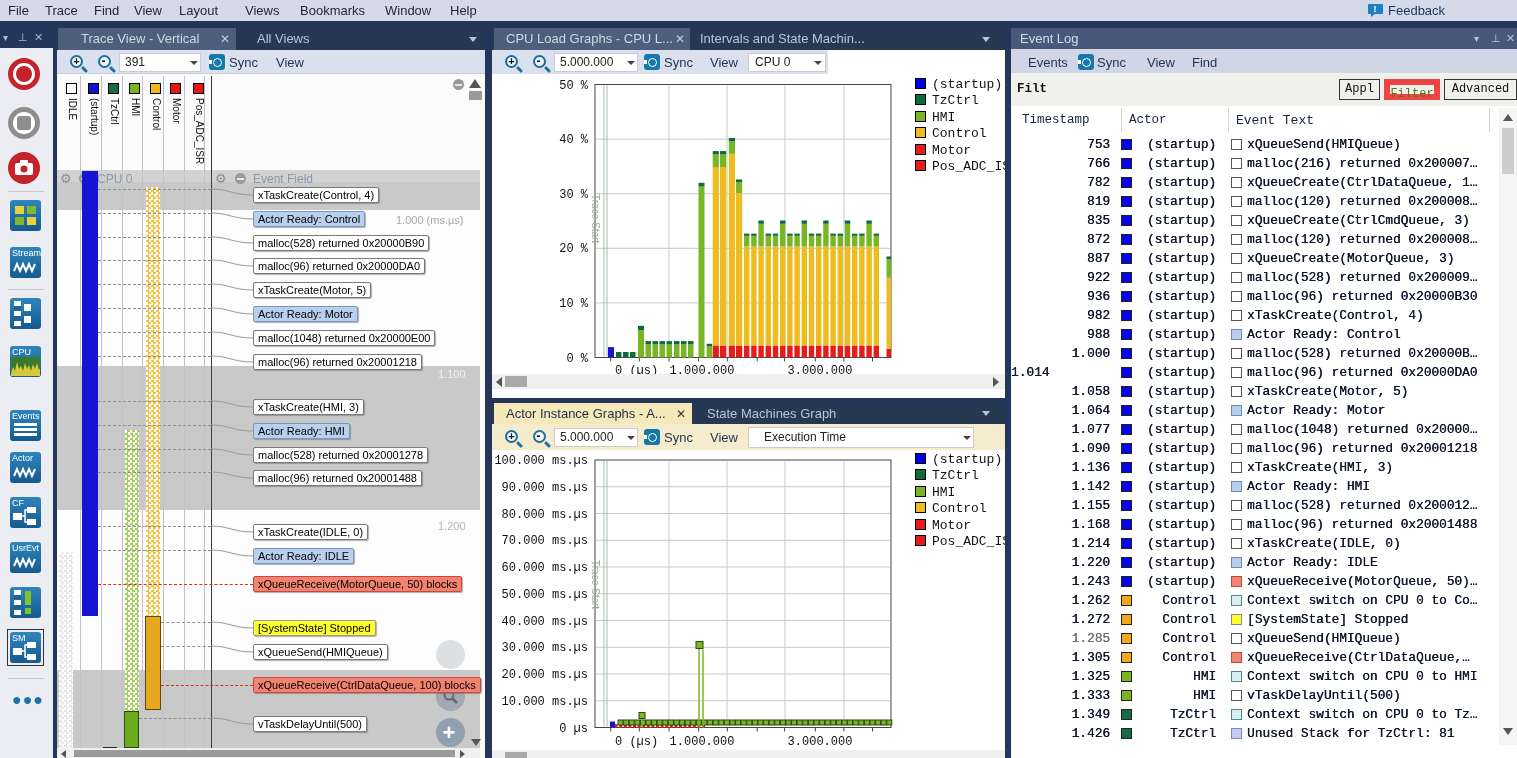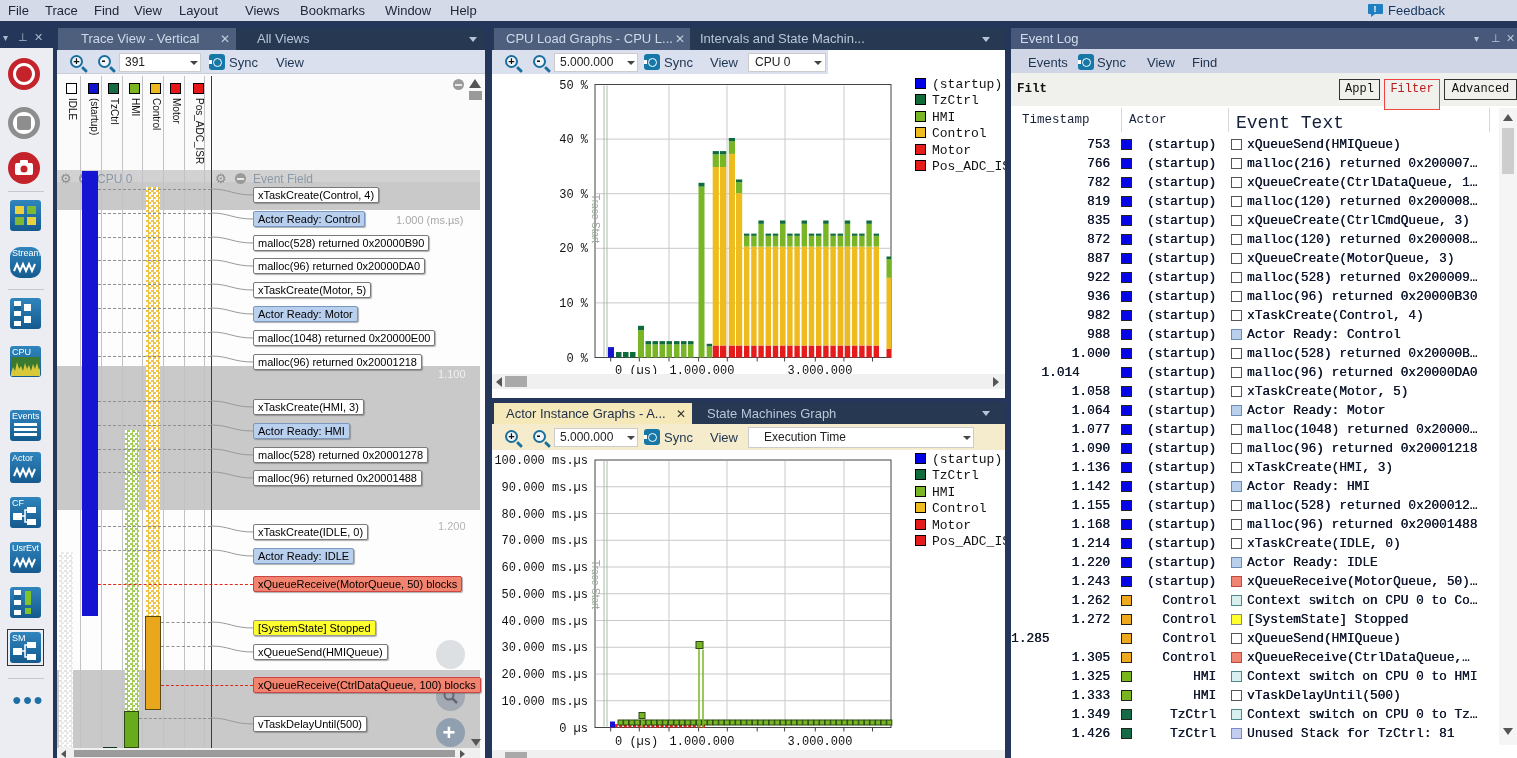--- a/index.html
+++ b/index.html
@@ -78,21 +78,21 @@
         <rect x="7" y="1" width="8" height="5" rx="1" fill="#fff"></rect>
         <circle cx="11" cy="10" r="3.5" fill="#c4232b"></circle>
       </svg>
 <div class="abs" style="left:8px;top:163px;width:36px;height:1px;background:#c5c8d2"></div>
 <div class="abs" style="left:10px;top:172px;width:31px;height:31px;border-radius:3px;background:linear-gradient(#2f85bd,#155a8e)">
         <div class="abs" style="left:5px;top:6px;width:9px;height:8px;background:#e8d13c"></div>
         <div class="abs" style="left:17px;top:6px;width:9px;height:8px;background:#7fb832"></div>
         <div class="abs" style="left:5px;top:17px;width:9px;height:8px;background:#7fb832"></div>
         <div class="abs" style="left:17px;top:17px;width:9px;height:8px;background:#e8d13c"></div>
       </div>
-<div class="abs" style="left:10px;top:219px;width:31px;height:31px;border-radius:10px;background:linear-gradient(#2f85bd,#155a8e)">
+<div class="abs" style="left:10px;top:219px;width:31px;height:31px;border-radius:3px;background:linear-gradient(#2f85bd,#155a8e)">
         <div class="abs" style="left:2px;top:1px;font-size:9px;color:#fff">Stream</div>
         <svg class="abs" style="left:3px;top:12px" width="25" height="16">
           <path d="M1 12 l3 -7 3 7 3 -7 3 7 3 -7 3 7 3 -7" stroke="#fff" stroke-width="2" fill="none"></path>
         </svg>
       </div>
 <div class="abs" style="left:8px;top:261px;width:36px;height:1px;background:#c5c8d2"></div>
 <div class="abs" style="left:10px;top:270px;width:31px;height:31px;border-radius:3px;background:linear-gradient(#2f85bd,#155a8e)">
         <div class="abs" style="left:4px;top:3px;width:7px;height:25px;background:repeating-linear-gradient(#fff 0 5px,#1a6496 5px 10px)"></div>
         <div class="abs" style="left:14px;top:6px;width:7px;height:7px;background:#fff"></div>
         <div class="abs" style="left:14px;top:18px;width:7px;height:7px;background:#fff"></div>
@@ -641,26 +641,26 @@
 <div class="abs" style="left:0;top:21px;width:506px;height:24px;background:#d0d6e5">
 <span class="tbtext" style="left:17px;top:6px">Events</span>
 <div class="syncico" style="left:67px;top:5px"></div>
 <span class="tbtext" style="left:86px;top:6px">Sync</span>
 <span class="tbtext" style="left:136px;top:6px">View</span>
 <span class="tbtext" style="left:181px;top:6px">Find</span>
       </div>
 <div class="abs" style="left:0;top:45px;width:506px;height:33px;background:#f0f0ed">
 <span class="abs mono" style="left:6px;top:9px;font-size:12.5px;font-weight:bold;color:#111">Filt</span>
 <div class="abs mono" style="left:328px;top:6px;width:41px;height:21px;background:#f0f0ed;border:1px solid #333;font-size:12px;color:#111;text-align:center;line-height:19px">Appl</div>
-<div class="abs mono" style="left:373px;top:6px;width:56px;height:31px;background:#f0f0ed;border:1px solid #ef4444;font-size:12px;color:#b91c1c;text-align:center;line-height:19px">Filter</div>
+<div class="abs mono" style="left:373px;top:6px;width:56px;height:21px;background:#f0f0ed;border:6px solid #ef4444;font-size:12px;color:#4d7c0f;text-align:center;line-height:19px">Filter</div>
 <div class="abs mono" style="left:433px;top:6px;width:73px;height:21px;background:#f0f0ed;border:1px solid #333;font-size:12px;color:#111;text-align:center;line-height:19px">Advanced</div>
       </div>
 <div class="abs mono" style="left:11px;top:85px;font-size:12.5px;color:#16213a">Timestamp</div>
 <div class="abs mono" style="left:118px;top:85px;font-size:12.5px;color:#16213a">Actor</div>
-<div class="abs mono" style="left:225px;top:85px;font-size:18px;color:#16213a">Event Text</div>
+<div class="abs mono" style="left:225px;top:85px;font-size:13px;color:#16213a">Event Text</div>
 <div class="abs" style="left:110px;top:80px;width:1px;height:24px;background:#d8d8d8"></div>
 <div class="abs" style="left:217px;top:80px;width:1px;height:24px;background:#d8d8d8"></div>
 <div class="abs" style="left:478px;top:80px;width:1px;height:24px;background:#d8d8d8"></div>
 <div class="evrow mono" style="left:0;top:108.5px;width:99px;text-align:right;color:#10182e">753</div>
 <div class="abs" style="left:110px;top:110.5px;width:11px;height:11px;background:#0505e8;border:1px solid #222"></div>
 <div class="evrow mono" style="left:105px;top:108.5px;width:100px;text-align:right;color:#10182e">(startup)</div>
 <div class="abs" style="left:220px;top:110.5px;width:11px;height:11px;background:#ffffff;border:1px solid #555"></div>
 <div class="evrow mono" style="left:236px;top:108.5px;color:#10182e">xQueueSend(HMIQueue)</div>
 <div class="evrow mono" style="left:0;top:127.5px;width:99px;text-align:right;color:#10182e">766</div>
 <div class="abs" style="left:110px;top:129.5px;width:11px;height:11px;background:#0505e8;border:1px solid #222"></div>
@@ -710,21 +710,21 @@
 <div class="evrow mono" style="left:0;top:298.7px;width:99px;text-align:right;color:#10182e">988</div>
 <div class="abs" style="left:110px;top:300.7px;width:11px;height:11px;background:#0505e8;border:1px solid #222"></div>
 <div class="evrow mono" style="left:105px;top:298.7px;width:100px;text-align:right;color:#10182e">(startup)</div>
 <div class="abs" style="left:220px;top:300.7px;width:11px;height:11px;background:#b9cfec;border:1px solid #6a8ab8"></div>
 <div class="evrow mono" style="left:236px;top:298.7px;color:#10182e">Actor Ready: Control</div>
 <div class="evrow mono" style="left:0;top:317.7px;width:99px;text-align:right;color:#10182e">1.000</div>
 <div class="abs" style="left:110px;top:319.7px;width:11px;height:11px;background:#0505e8;border:1px solid #222"></div>
 <div class="evrow mono" style="left:105px;top:317.7px;width:100px;text-align:right;color:#10182e">(startup)</div>
 <div class="abs" style="left:220px;top:319.7px;width:11px;height:11px;background:#ffffff;border:1px solid #555"></div>
 <div class="evrow mono" style="left:236px;top:317.7px;color:#10182e">malloc(528) returned 0x20000B…</div>
-<div class="evrow mono" style="left:0;top:336.7px;width:99px;text-align:center;color:#10182e">1.014</div>
+<div class="evrow mono" style="left:0;top:336.7px;width:99px;text-align:left;color:#10182e">1.014</div>
 <div class="abs" style="left:110px;top:338.7px;width:11px;height:11px;background:#0505e8;border:1px solid #222"></div>
 <div class="evrow mono" style="left:105px;top:336.7px;width:100px;text-align:right;color:#10182e">(startup)</div>
 <div class="abs" style="left:220px;top:338.7px;width:11px;height:11px;background:#ffffff;border:1px solid #555"></div>
 <div class="evrow mono" style="left:236px;top:336.7px;color:#10182e">malloc(96) returned 0x20000DA0</div>
 <div class="evrow mono" style="left:0;top:355.8px;width:99px;text-align:right;color:#10182e">1.058</div>
 <div class="abs" style="left:110px;top:357.8px;width:11px;height:11px;background:#0505e8;border:1px solid #222"></div>
 <div class="evrow mono" style="left:105px;top:355.8px;width:100px;text-align:right;color:#10182e">(startup)</div>
 <div class="abs" style="left:220px;top:357.8px;width:11px;height:11px;background:#ffffff;border:1px solid #555"></div>
 <div class="evrow mono" style="left:236px;top:355.8px;color:#10182e">xTaskCreate(Motor, 5)</div>
 <div class="evrow mono" style="left:0;top:374.8px;width:99px;text-align:right;color:#10182e">1.064</div>
@@ -780,21 +780,21 @@
 <div class="evrow mono" style="left:0;top:565.0px;width:99px;text-align:right;color:#10182e">1.262</div>
 <div class="abs" style="left:110px;top:567.0px;width:11px;height:11px;background:#f0a81f;border:1px solid #222"></div>
 <div class="evrow mono" style="left:105px;top:565.0px;width:100px;text-align:right;color:#10182e">Control</div>
 <div class="abs" style="left:220px;top:567.0px;width:11px;height:11px;background:#d9eeee;border:1px solid #4a8a8a"></div>
 <div class="evrow mono" style="left:236px;top:565.0px;color:#10182e">Context switch on CPU 0 to Co…</div>
 <div class="evrow mono" style="left:0;top:584.0px;width:99px;text-align:right;color:#10182e">1.272</div>
 <div class="abs" style="left:110px;top:586.0px;width:11px;height:11px;background:#f0a81f;border:1px solid #222"></div>
 <div class="evrow mono" style="left:105px;top:584.0px;width:100px;text-align:right;color:#10182e">Control</div>
 <div class="abs" style="left:220px;top:586.0px;width:11px;height:11px;background:#ffff2e;border:1px solid #888"></div>
 <div class="evrow mono" style="left:236px;top:584.0px;color:#10182e">[SystemState] Stopped</div>
-<div class="evrow mono" style="left:0;top:603.0px;width:99px;color:#0f172a">1.285</div>
+<div class="evrow mono" style="left:0;top:603.0px;width:99px;text-align:right;color:#737373">1.285</div>
 <div class="abs" style="left:110px;top:605.0px;width:11px;height:11px;background:#f0a81f;border:1px solid #222"></div>
 <div class="evrow mono" style="left:105px;top:603.0px;width:100px;text-align:right;color:#10182e">Control</div>
 <div class="abs" style="left:220px;top:605.0px;width:11px;height:11px;background:#ffffff;border:1px solid #555"></div>
 <div class="evrow mono" style="left:236px;top:603.0px;color:#10182e">xQueueSend(HMIQueue)</div>
 <div class="evrow mono" style="left:0;top:622.0px;width:99px;text-align:right;color:#10182e">1.305</div>
 <div class="abs" style="left:110px;top:624.0px;width:11px;height:11px;background:#f0a81f;border:1px solid #222"></div>
 <div class="evrow mono" style="left:105px;top:622.0px;width:100px;text-align:right;color:#10182e">Control</div>
 <div class="abs" style="left:220px;top:624.0px;width:11px;height:11px;background:#f08573;border:1px solid #c04a38"></div>
 <div class="evrow mono" style="left:236px;top:622.0px;color:#10182e">xQueueReceive(CtrlDataQueue,…</div>
 <div class="evrow mono" style="left:0;top:641.1px;width:99px;text-align:right;color:#10182e">1.325</div>

